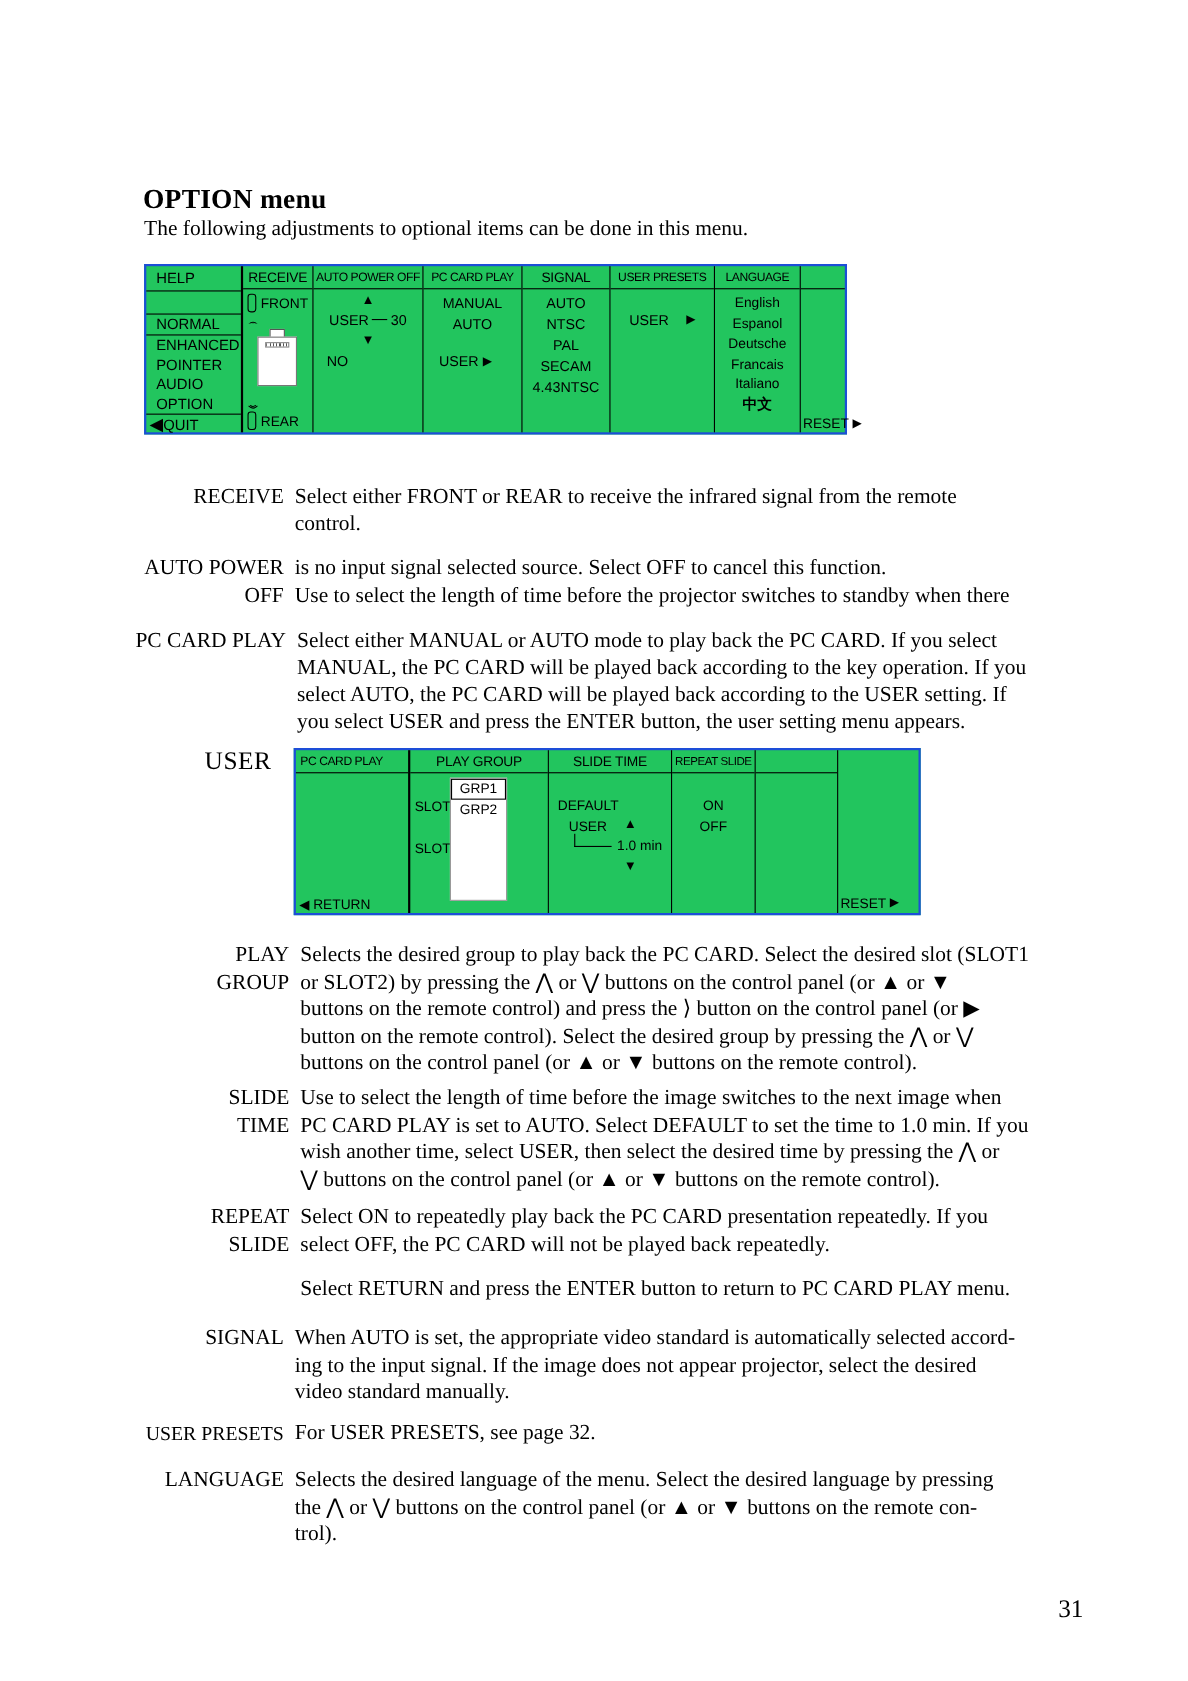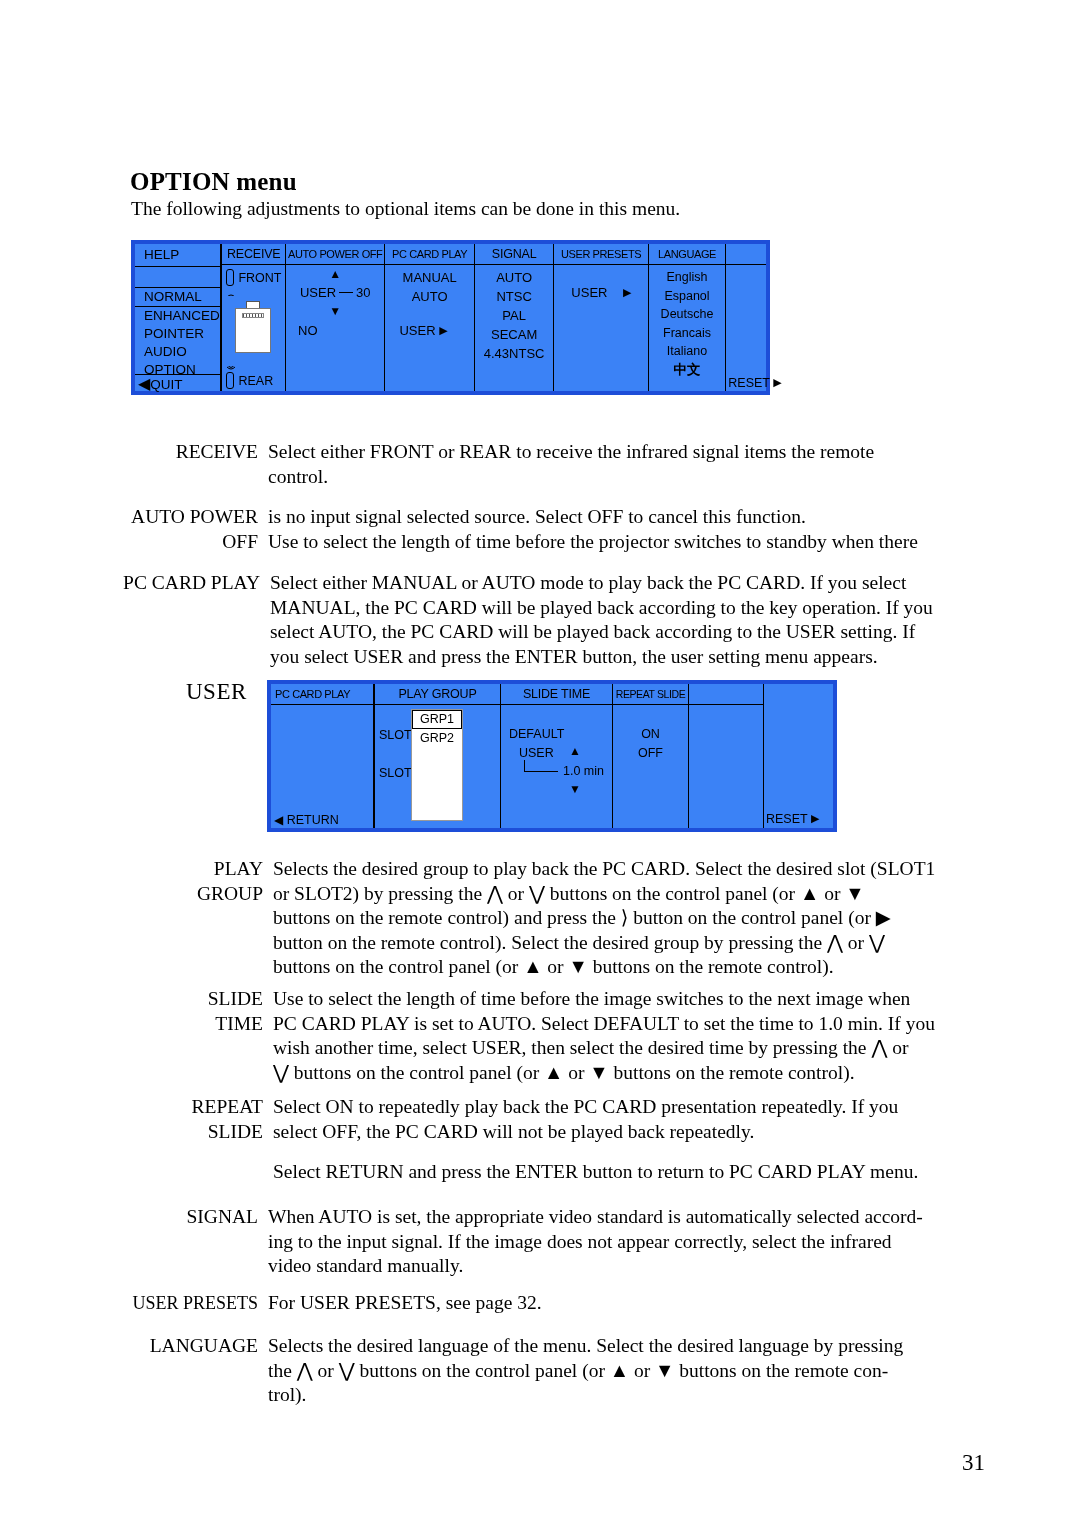--- a/index.html
+++ b/index.html
@@ -32,22 +32,22 @@
   .sec-intro {
     position: absolute;
     left: 131px; top: 198px;
     font-size: 19.5px;
     white-space: nowrap;
   }
 
   
   .osd {
     position: absolute;
-    border: 4px solid #1d4ed8;
-    background: #3b82f6;
+    border: 2px solid #1d4ed8;
+    background: #22c55e;
     box-sizing: border-box;
     font-family: "Liberation Sans", sans-serif;
   }
   .osd-row { display: flex; height: 100%; }
   .osd-col {
     position: relative;
     border-right: 1.5px solid #000;
     box-sizing: border-box;
     height: 100%;
   }
@@ -393,21 +393,21 @@
             <span class="arrow-r">▶</span></div>
         </div>
       </div>
 
     </div>
   </div>
 
   <div class="def" style="left:120px; top:440px;">
     <div class="def-term">RECEIVE</div>
     <div class="def-desc">
-      <p>Select either FRONT or REAR to receive the infrared signal items the remote</p>
+      <p>Select either FRONT or REAR to receive the infrared signal from the remote</p>
       <p>control.</p>
     </div>
   </div>
 
   <div class="def" style="left:120px; top:505px;">
     <div class="def-term">AUTO POWER
 OFF</div>
     <div class="def-desc" style="width:740px;">
       <p>is no input signal selected source. Select OFF to cancel this function.</p>
       <p>Use to select the length of time before the projector switches to standby when there</p>
@@ -521,21 +521,21 @@
     <div class="def-term"></div>
     <div class="def-desc" style="width:740px;">
       <p>Select RETURN and press the ENTER button to return to PC CARD PLAY menu.</p>
     </div>
   </div>
 
   <div class="def" style="left:120px; top:1205px;">
     <div class="def-term">SIGNAL</div>
     <div class="def-desc" style="width:745px;">
       <p>When AUTO is set, the appropriate video standard is automatically selected accord-</p>
-      <p>ing to the input signal. If the image does not appear correctly, select the infrared</p>
+      <p>ing to the input signal. If the image does not appear projector, select the desired</p>
       <p>video standard manually.</p>
     </div>
   </div>
 
   <div class="def" style="left:120px; top:1291px;">
     <div class="def-term" style="font-size:18px;">USER PRESETS</div>
     <div class="def-desc" style="width:745px;">
       <p>For USER PRESETS, see page 32.</p>
     </div>
   </div>

